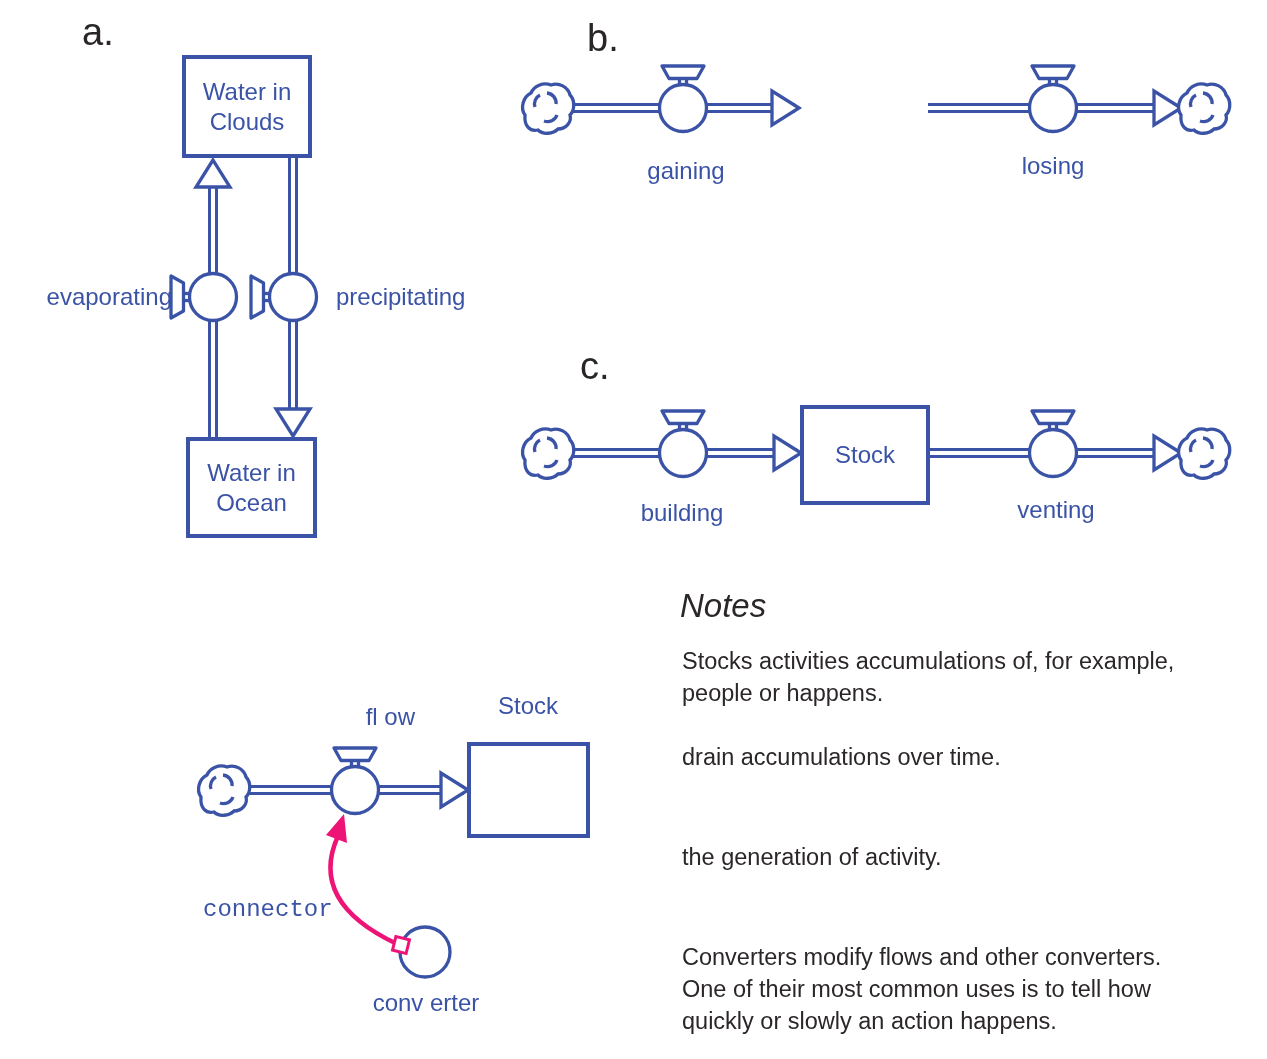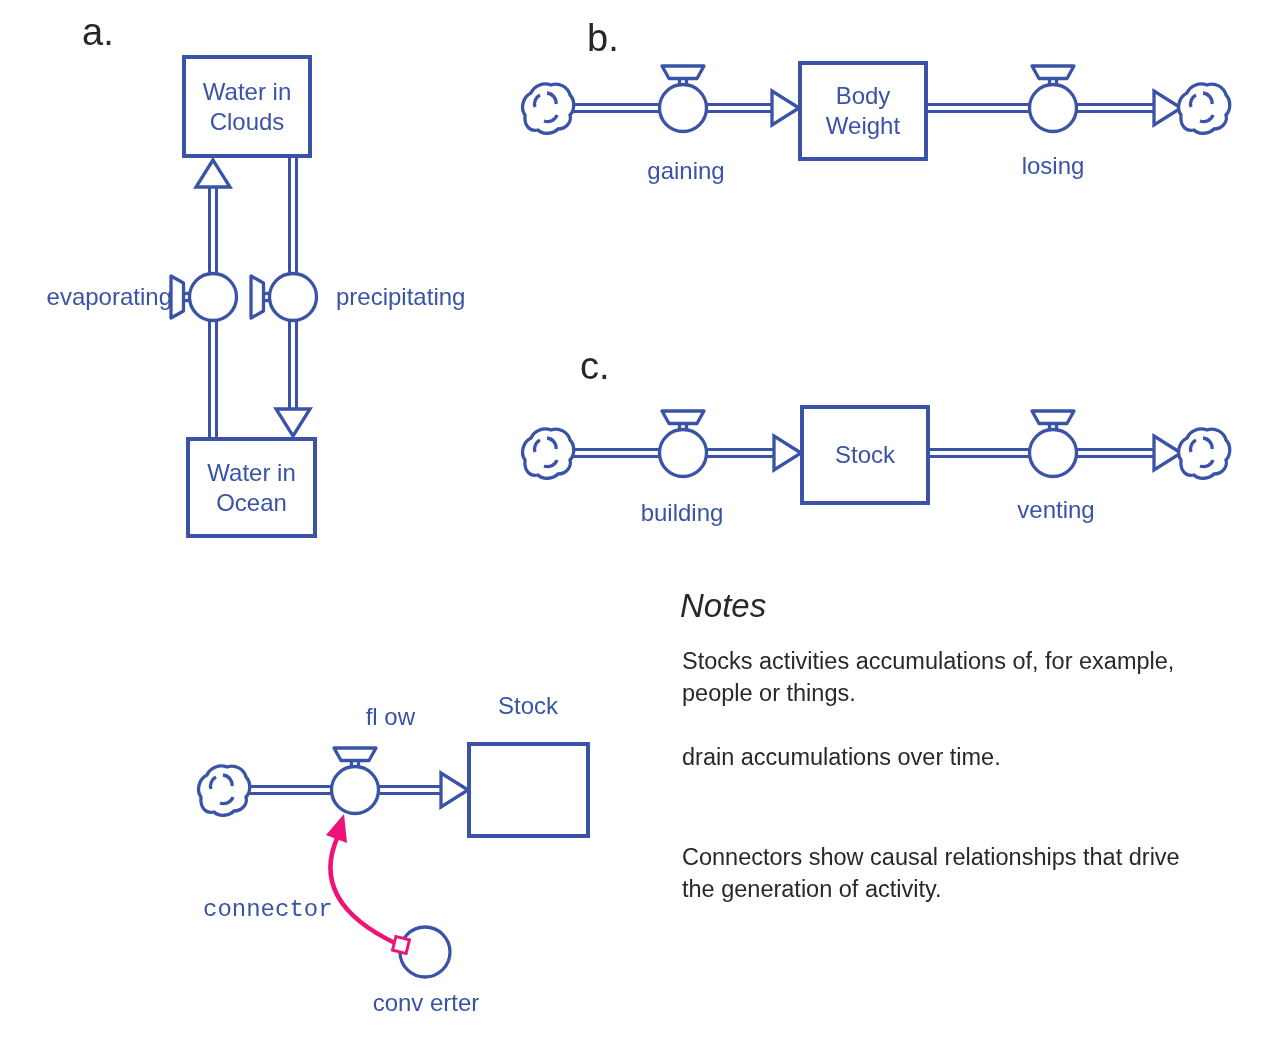--- a/index.html
+++ b/index.html
@@ -117,24 +117,20 @@
   <div class="slabel" style="left:580px; top:345px;">c.</div>
 
   <div class="stock-box" style="left:182px; top:55px; width:130px; height:103px;">
     <span>Water in</span>
     <span>Clouds</span>
   </div>
   <div class="stock-box" style="left:186px; top:437px; width:131px; height:101px;">
     <span>Water in</span>
     <span>Ocean</span>
   </div>
-  <div class="stock-box" style="left:798px; top:61px; width:130px; height:100px;">
-    <span>Body</span>
-    <span>Weight</span>
-  </div>
   <div class="stock-box" style="left:800px; top:405px; width:130px; height:100px;">
     <span>Stock</span>
   </div>
   <div class="stock-box" style="left:467px; top:742px; width:123px; height:96px;"></div>
 
   <div class="dlabel right" style="left:18px;  top:283px; width:154px;">evaporating</div>
   <div class="dlabel" style="left:336px; top:283px;">precipitating</div>
   <div class="dlabel center" style="left:606px; top:157px; width:160px;">gaining</div>
   <div class="dlabel center" style="left:973px; top:152px; width:160px;">losing</div>
   <div class="dlabel center" style="left:602px; top:499px; width:160px;">building</div>
@@ -142,23 +138,27 @@
 
   <div class="dlabel center" style="left:295px; top:703px; width:120px;text-align:right;">fl ow</div>
   <div class="dlabel center" style="left:468px; top:692px; width:120px;">Stock</div>
   <div class="dlabel" style="left:203px; top:896px;font-family:Liberation Mono, monospace;">connector</div>
   <div class="dlabel center" style="left:366px; top:989px; width:120px;">conv erter</div>
 
   <div class="notes-title" style="left:680px; top:587px;">Notes</div>
 
   <div class="note-para" style="left:682px; top:645px;">
     <span class="note-line">Stocks activities accumulations of, for example,</span>
-    <span class="note-line">people or things.</span>
+    <span class="note-line">people or happens.</span>
   </div>
   <div class="note-para" style="left:682px; top:741px;">
     <span class="note-line">drain accumulations over time.</span>
   </div>
   <div class="note-para" style="left:682px; top:841px;">
-    <span class="note-line">Connectors show causal relationships that drive</span>
     <span class="note-line">the generation of activity.</span>
+  </div>
+  <div class="note-para" style="left:682px; top:941px;">
+    <span class="note-line">Converters modify flows and other converters.</span>
+    <span class="note-line">One of their most common uses is to tell how</span>
+    <span class="note-line">quickly or slowly an action happens.</span>
   </div>
 
 </div>
 
 </body></html>

